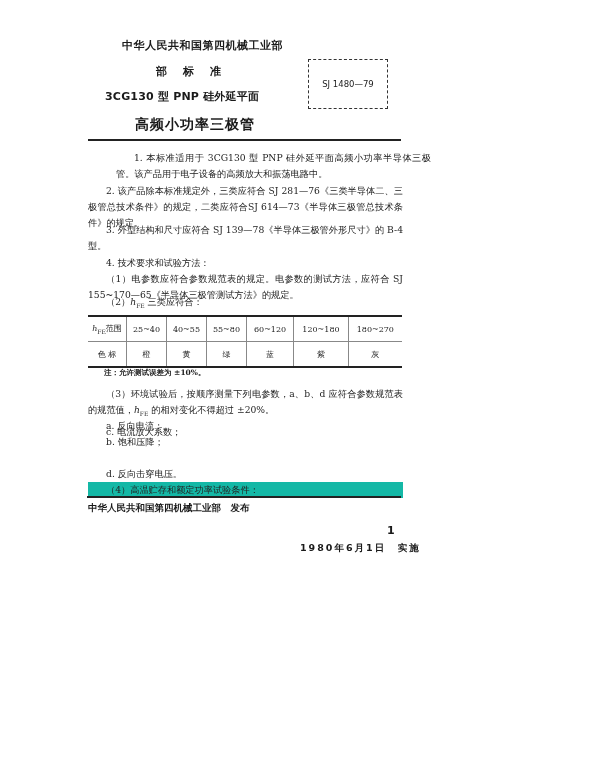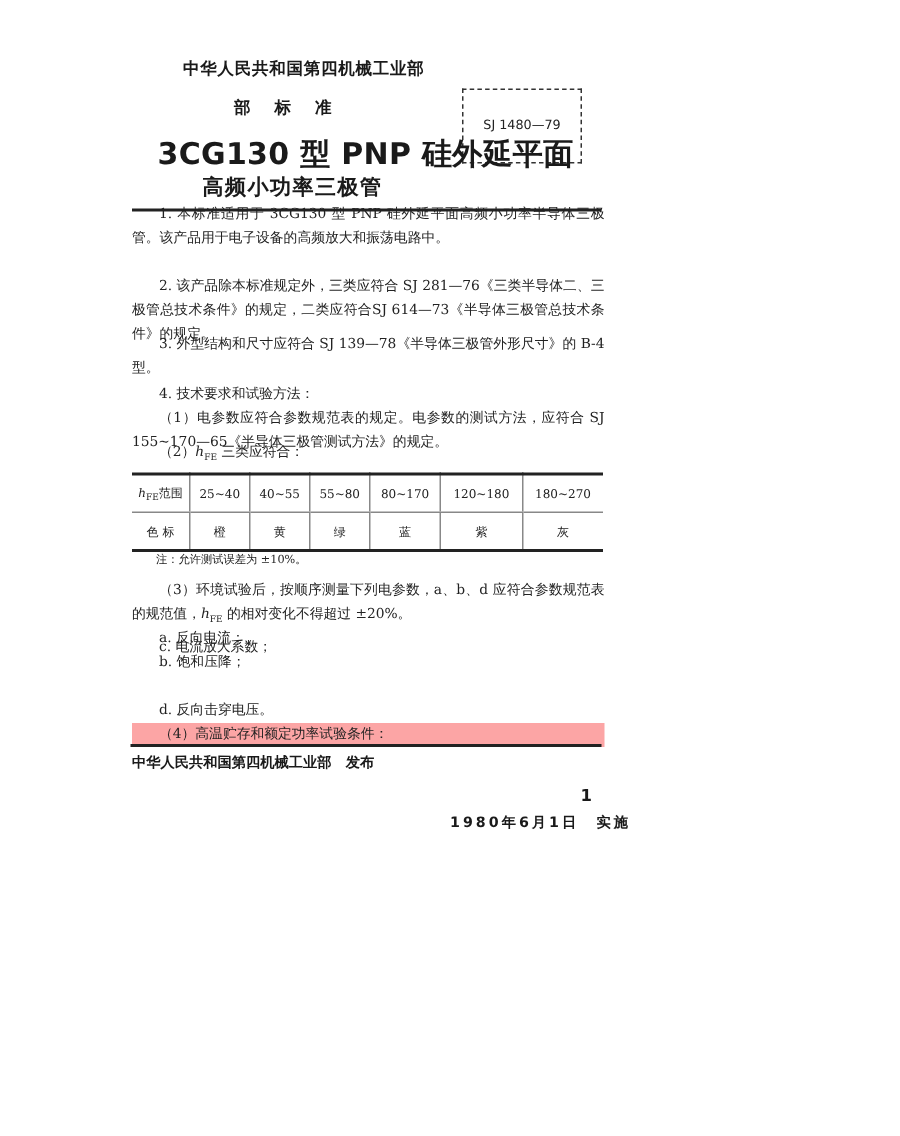--- a/index.html
+++ b/index.html
@@ -18,21 +18,21 @@
       letter-spacing: 16px;
     }
     .code-box {
       left: 308px; top: 59px; width: 78px; height: 48px;
       border: 1.5px dashed #333;
       display: flex; align-items: center; justify-content: center;
       font-family: "DejaVu Sans", "Liberation Sans", sans-serif;
       font-size: 8.5px; font-weight: normal; color: #222;
     }
     .title1 {
-      left: 105px; top: 89px; font-size: 20px; font-weight: bold;
+      left: 105px; top: 89px; font-size: 11px; font-weight: bold;
       font-family: "DejaVu Sans", "Liberation Sans", sans-serif;
       letter-spacing: 0.2px;
     }
     .title2 {
       left: 135px; top: 116px; font-size: 14px; font-weight: bold;
       font-family: "DejaVu Sans", "Liberation Sans", sans-serif;
       letter-spacing: 1px;
     }
     .rule {
       height: 2px; background: #222;
@@ -46,21 +46,21 @@
       position: absolute; left: 88px; top: 315px; width: 314px;
       border-collapse: collapse; font-size: 8px; color: #222;
       border-top: 2px solid #222; border-bottom: 2px solid #222;
     }
     table.hfe td {
       height: 24px; text-align: center; border-left: 1px solid #888;
       padding: 0;
     }
     table.hfe td:first-child { border-left: none; width: 38px; }
     table.hfe tr:first-child td { border-bottom: 1px solid #888; }
-    .note { left: 104px; top: 368px; font-size: 7.5px; color: #222; }
+    .note { left: 104px; top: 368px; font-size: 7.5px; color: #222; font-weight: bold; }
     .footer-left { left: 88px; top: 502px; font-size: 9.5px; }
     .footer-right { left: 300px; top: 502px; font-size: 9.5px; letter-spacing: 2px; margin-top: 40px; }
     .page-num { left: 387px; top: 524px; font-size: 11px; font-weight: bold;
       font-family: "DejaVu Sans", "Liberation Sans", sans-serif; }
     i.sym { font-style: italic; }
     sub { font-size: 6px; }
   </style>
 </head>
 <body>
 
@@ -68,37 +68,37 @@
 <div class="abs bold-sans std-label">部标准</div>
 <div class="abs code-box">
   <span>SJ 1480—79</span>
 </div>
 
 <div class="abs title1">3CG130 型 PNP 硅外延平面</div>
 <div class="abs title2">高频小功率三极管</div>
 
 <div class="abs rule" style="left:88px; top:139px; width:313px;"></div>
 
-<div class="abs para indent" style="top:135px;">1. 本标准适用于 3CG130 型 PNP 硅外延平面高频小功率半导体三极管。该产品用于电子设备的高频放大和振荡电路中。</div>
+<div class="abs para indent" style="top:150px;margin-left:28px;">1. 本标准适用于 3CG130 型 PNP 硅外延平面高频小功率半导体三极管。该产品用于电子设备的高频放大和振荡电路中。</div>
 <div class="abs para indent" style="top:183px;">2. 该产品除本标准规定外，三类应符合 SJ 281—76《三类半导体二、三极管总技术条件》的规定，二类应符合SJ 614—73《半导体三极管总技术条件》的规定。</div>
 <div class="abs para indent" style="top:222px;">3. 外型结构和尺寸应符合 SJ 139—78《半导体三极管外形尺寸》的 B-4 型。</div>
 <div class="abs para indent" style="top:255px;">4. 技术要求和试验方法：</div>
 <div class="abs para indent" style="top:271px;">（1）电参数应符合参数规范表的规定。电参数的测试方法，应符合 SJ 155~170—65《半导体三极管测试方法》的规定。</div>
 <div class="abs para indent" style="top:294px;">
   <span>（2）</span><i class="sym">h</i><sub>FE</sub><span> 三类应符合：</span>
 </div>
 
 <table class="hfe">
   <tbody>
       <tr>
     <td><i class="sym">h</i><sub>FE</sub><span>范围</span></td>
     <td>25~40</td>
     <td>40~55</td>
     <td>55~80</td>
-    <td>80~170</td>
+    <td>60~120</td>
     <td>120~180</td>
     <td>180~270</td>
   </tr>
   <tr>
     <td>色 标</td>
     <td>橙</td>
     <td>黄</td>
     <td>绿</td>
     <td>蓝</td>
     <td>紫</td>
@@ -110,19 +110,19 @@
 <div class="abs note">注：允许测试误差为 ±10%。</div>
 
 <div class="abs para indent" style="top:386px;">
   <span>（3）环境试验后，按顺序测量下列电参数，a、b、d 应符合参数规范表的规范值，</span><i class="sym">h</i><sub>FE</sub><span> 的相对变化不得超过 ±20%。</span>
 </div>
 
 <div class="abs para indent" style="top:418px;">a. 反向电流；</div>
 <div class="abs para indent" style="top:434px;">b. 饱和压降；</div>
 <div class="abs para indent" style="top:424px;">c. 电流放大系数；</div>
 <div class="abs para indent" style="top:466px;">d. 反向击穿电压。</div>
-<div class="abs para indent" style="top:482px; background:#fca5a5;">（4）高温贮存和额定功率试验条件：</div>
+<div class="abs para indent" style="top:482px; background:#14b8a6;">（4）高温贮存和额定功率试验条件：</div>
 
 <div class="abs rule" style="left:87px; top:496px; width:314px; height:1.5px;"></div>
 
 <div class="abs bold-sans footer-left">中华人民共和国第四机械工业部　发布</div>
 <div class="abs bold-sans footer-right">1980年6月1日　实施</div>
 <div class="abs page-num">1</div>
 
 </body></html>

